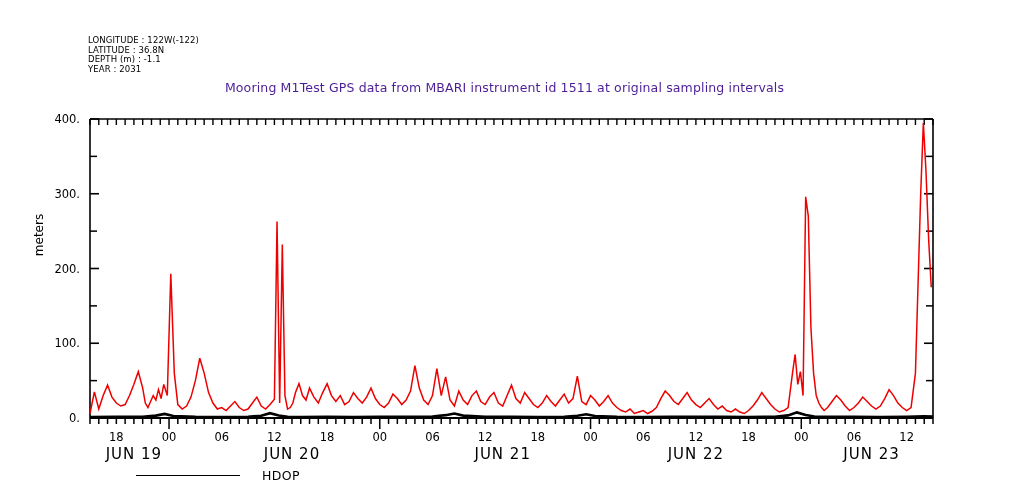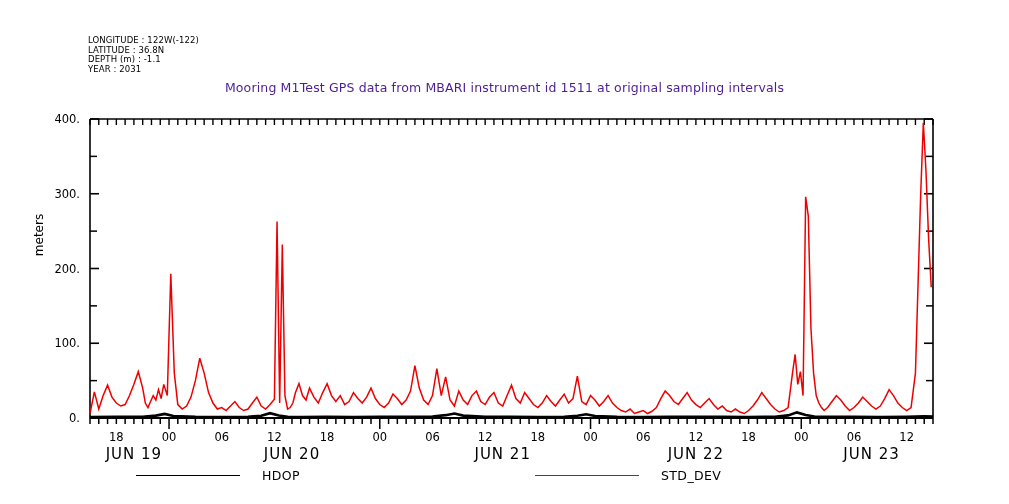--- a/index.html
+++ b/index.html
@@ -359,19 +359,15 @@
         <polyline points="90.00,400.95 116.34,400.80 142.69,400.88 155.86,399.61 164.64,397.89 173.42,400.06 195.38,400.88 221.72,400.95 248.06,400.80 261.23,399.76 270.02,397.14 278.80,399.46 287.58,400.80 300.75,400.95 327.09,400.88 353.44,400.95 379.78,400.88 406.13,400.80 432.47,400.50 445.64,399.16 454.42,397.51 463.20,399.61 485.16,400.80 511.50,400.88 537.84,400.95 564.19,400.80 577.36,399.76 586.14,398.26 594.92,400.06 616.88,400.88 643.22,400.95 669.56,400.88 695.91,400.80 722.25,400.88 748.59,400.95 774.94,400.80 788.11,399.38 796.89,396.39 805.67,399.01 814.45,400.50 827.63,400.80 853.97,400.88 880.31,400.95 906.66,400.80 924.22,400.36 933.00,400.50" fill="none" stroke="#000000" stroke-width="2.6" stroke-linejoin="miter" stroke-linecap="butt"></polyline>
         <polyline points="90.00,397.51 94.39,375.84 98.78,393.03 103.17,379.57 107.56,369.11 111.95,381.07 116.34,387.05 120.73,390.04 125.13,388.55 129.52,379.57 133.91,368.36 138.30,355.65 142.69,372.10 145.32,387.05 147.96,391.54 150.59,385.56 153.22,379.57 155.86,384.06 158.49,373.60 161.13,382.56 163.76,368.36 167.28,379.57 170.79,257.73 174.30,357.15 177.81,388.55 182.20,393.03 186.59,390.04 190.98,381.07 195.38,364.63 199.77,342.20 204.16,357.15 208.55,376.58 212.94,387.05 217.33,393.03 221.72,391.54 226.11,394.52 230.50,390.04 234.89,385.56 239.28,391.54 243.67,394.52 248.06,393.03 252.45,387.05 256.84,381.07 261.23,390.04 265.63,393.03 270.02,388.55 274.41,383.31 277.04,205.41 279.68,387.05 282.31,228.58 284.94,379.57 287.58,393.03 290.21,391.54 292.85,387.05 295.48,376.58 298.99,367.62 302.51,379.57 306.02,384.06 309.53,372.10 313.92,381.07 318.31,387.05 322.70,376.58 327.09,367.62 331.48,379.57 335.88,385.56 340.27,379.57 344.66,388.55 349.05,385.56 353.44,376.58 357.83,382.56 362.22,387.05 366.61,381.07 371.00,372.10 375.39,382.56 379.78,388.55 384.17,391.54 388.56,387.05 392.95,378.08 397.34,382.56 401.73,388.55 406.13,384.06 410.52,375.09 414.91,349.68 419.30,372.10 423.69,384.06 428.08,388.55 432.47,379.57 436.86,352.67 441.25,379.57 445.64,360.89 450.03,384.06 454.42,390.04 458.81,375.09 463.20,384.06 467.59,388.55 471.98,379.57 476.38,375.09 480.77,385.56 485.16,388.55 489.55,381.07 493.94,376.58 498.33,387.05 502.72,390.04 507.11,379.57 511.50,369.11 515.89,382.56 520.28,387.05 524.67,376.58 529.06,382.56 533.45,388.55 537.84,391.54 542.23,387.05 546.63,379.57 551.02,385.56 555.41,390.04 559.80,384.06 564.19,378.08 568.58,387.05 572.97,382.56 577.36,360.14 581.75,385.56 586.14,388.55 590.53,379.57 594.92,384.06 599.31,390.04 603.70,385.56 608.09,379.57 612.48,387.05 616.88,391.54 621.27,394.52 625.66,396.02 630.05,393.03 634.44,397.51 638.83,396.02 643.22,394.52 647.61,397.51 652.00,395.27 656.39,391.54 660.78,382.56 665.17,375.09 669.56,379.57 673.95,385.56 678.34,388.55 682.73,382.56 687.13,376.58 691.52,384.06 695.91,388.55 700.30,391.54 704.69,387.05 709.08,382.56 713.47,388.55 717.86,393.03 722.25,390.04 726.64,394.52 731.03,396.02 735.42,393.03 739.81,396.02 744.20,397.51 748.59,394.52 752.98,390.04 757.38,384.06 761.77,376.58 766.16,382.56 770.55,388.55 774.94,393.03 779.33,396.02 783.72,394.52 788.11,391.54 792.50,357.15 795.13,338.46 797.77,368.36 800.40,355.65 803.04,379.57 805.67,180.74 808.31,200.17 810.94,312.30 813.58,357.15 816.21,379.57 818.84,387.05 821.48,391.54 824.11,394.52 827.63,391.54 832.02,385.56 836.41,379.57 840.80,384.06 845.19,390.04 849.58,394.52 853.97,391.54 858.36,387.05 862.75,381.07 867.14,385.56 871.53,390.04 875.92,393.03 880.31,390.04 884.70,382.56 889.09,373.60 893.48,379.57 897.88,387.05 902.27,391.54 906.66,394.52 911.05,391.54 915.44,357.15 918.07,267.45 920.71,177.75 923.34,106.74 925.98,155.33 928.61,222.60 931.24,271.19 933.00,NaN" fill="none" stroke="#ee0000" stroke-width="1.5" stroke-linejoin="miter" stroke-linecap="butt"></polyline>
       </g>
     </svg>
 
   <div class="legend-row">
     <div class="legend-entry hdop">
       <span class="legend-swatch" id="sw-hdop" style="border-top-color: rgb(0, 0, 0);"></span>
       <span class="legend-label">HDOP</span>
     </div>
-    <div class="legend-entry stddev">
-      <span class="legend-swatch" id="sw-std" style="border-top-color: rgb(238, 0, 0);"></span>
-      <span class="legend-label">STD_DEV</span>
-    </div>
   </div>
 
 </div>
 
 </body></html>

